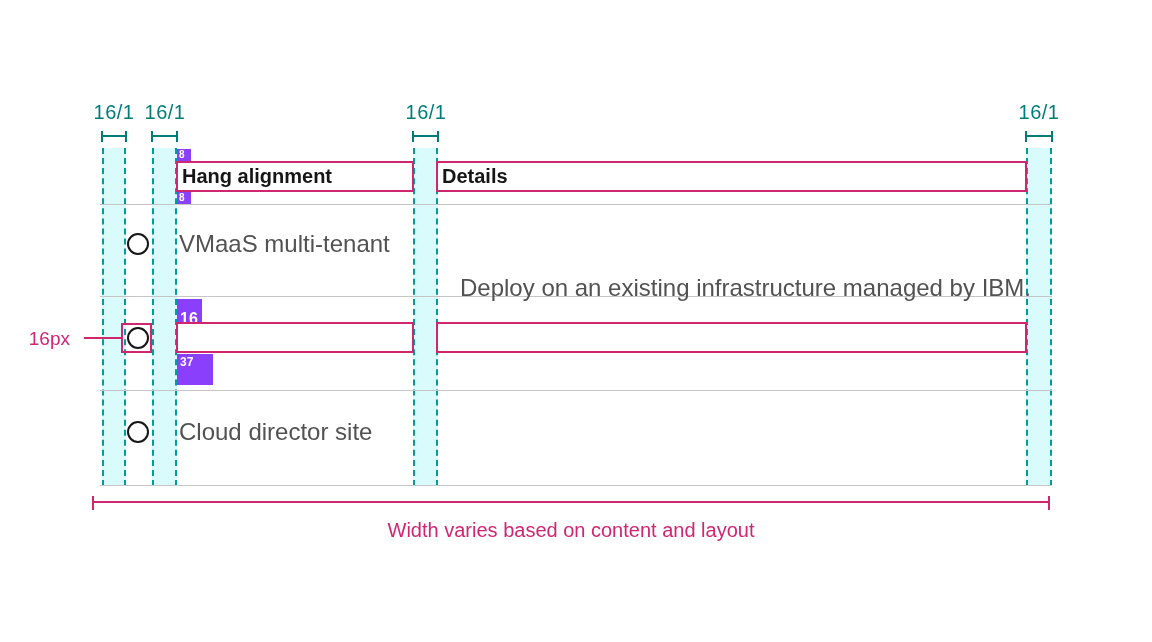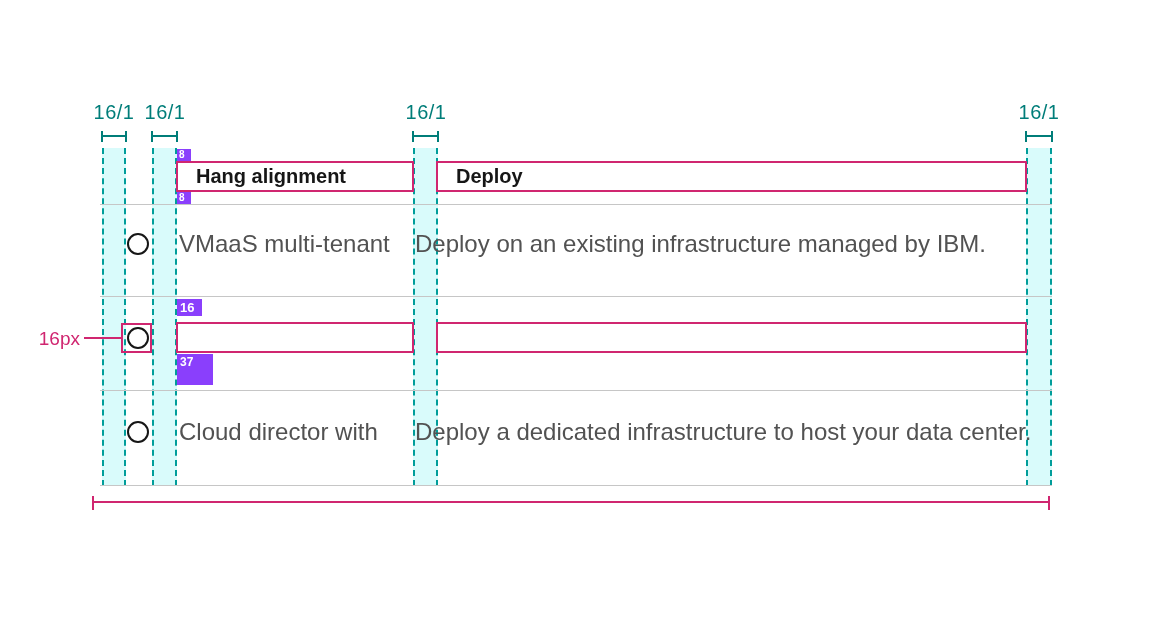--- a/index.html
+++ b/index.html
@@ -35,55 +35,55 @@
     color:#007d79; font-size:20px; letter-spacing:0.5px;
   }
   .gl1 { left:79px; } .gl2 { left:130px; } .gl3 { left:391px; } .gl4 { left:1004px; }
   
   .row-line { position:absolute; left:100px; width:952px; height:0; border-top:1px solid #c6c6c6; }
   .rl1 { top:204px; } .rl2 { top:296px; } .rl3 { top:390px; } .rl4 { top:485px; }
   
   .header-box {
     position:absolute; top:161px; height:31px; box-sizing:border-box;
     border:2px solid #d02670; display:flex; align-items:center;
-    padding-left:18px; font-weight:bold; font-size:20px; color:#161616;
+    padding-left:4px; font-weight:bold; font-size:20px; color:#161616;
     background:transparent; white-space:nowrap;
   }
   .hb1 { left:176px; width:238px; }
   .hb2 { left:436px; width:591px; }
   
   .badge {
     position:absolute; background:#8a3ffc; color:#ffffff; font-weight:bold;
     box-sizing:border-box; line-height:1; padding:1px 2px; overflow:hidden;
   }
   .badge-8-top    { left:177px; top:149px; width:14px; height:12px; font-size:10px; }
   .badge-8-bottom { left:177px; top:192px; width:14px; height:12px; font-size:10px; }
-  .block-16 { left:177px; top:299px; width:25px; height:17px; font-size:13px; padding:2px 3px; }
+  .block-16 { left:177px; top:299px; width:25px; height:17px; font-size:16px; padding:12px 3px; }
   .block-24 { left:177px; top:354px; width:36px; height:31px; font-size:12px; padding:2px 3px; }
   
   .radio {
     position:absolute; left:127px; width:22px; height:22px; border-radius:50%;
     border:2px solid #161616; background:#ffffff; box-sizing:border-box; cursor:pointer;
   }
   .r1 { top:233px; } .r2 { top:327px; } .r3 { top:421px; }
   
   .opt-label, .detail {
     position:absolute; font-size:24px; color:#525252; white-space:nowrap; line-height:22px;
   }
   .opt-label { left:179px; }
-  .detail { left:415px; }
+  .detail { left:460px;margin-top:44px; }
   .t1 { top:233px; } .t2 { top:327px; } .t3 { top:421px; }
   
   .hl { position:absolute; box-sizing:border-box; border:2px solid #d02670; }
   .hl-radio  { left:121px; top:323px; width:31px; height:30px; }
   .hl-label  { left:176px; top:322px; width:238px; height:31px; }
   .hl-detail { left:436px; top:322px; width:591px; height:31px; }
   
   .size-label {
-    position:absolute; left:26px; top:328px; width:54px; text-align:right;
+    position:absolute; left:16px; top:328px; width:54px; text-align:right;
     color:#d02670; font-size:19px;
   }
   .size-line { position:absolute; left:84px; top:337px; width:37px; height:0; border-top:2px solid #d02670; }
   
   .measure {
     position:absolute; left:92px; top:496px; width:958px; height:14px; box-sizing:border-box;
     border-left:2px solid #d02670; border-right:2px solid #d02670;
   }
   .measure::after {
     content:""; position:absolute; left:0; right:0; top:5px; height:0;
@@ -116,37 +116,37 @@
 
   <div class="row-line rl1"></div>
   <div class="row-line rl2"></div>
   <div class="row-line rl3"></div>
   <div class="row-line rl4"></div>
 
   <div class="badge badge-8-top">8</div>
   <div class="badge badge-8-bottom">8</div>
 
   <div class="header-box hb1">Hang alignment</div>
-  <div class="header-box hb2">Deploy</div>
+  <div class="header-box hb2">Details</div>
 
   <div class="radio r1"></div>
   <div class="opt-label t1">VMaaS multi-tenant</div>
   <div class="detail t1">Deploy on an existing infrastructure managed by IBM.</div>
 
   <div class="badge block-16">16</div>
   <div class="badge block-24">37</div>
 
   <div class="radio r2"></div>
 
   <div class="hl hl-radio"></div>
   <div class="hl hl-label"></div>
   <div class="hl hl-detail"></div>
 
   <div class="size-label">16px</div>
   <div class="size-line"></div>
 
   <div class="radio r3"></div>
-  <div class="opt-label t3">Cloud director with</div>
-  <div class="detail t3">Deploy a dedicated infrastructure to host your data center.</div>
+  <div class="opt-label t3">Cloud director site</div>
 
   <div class="measure"></div>
+  <div class="caption">Width varies based on content and layout</div>
 
 </div>
 
 </body></html>

